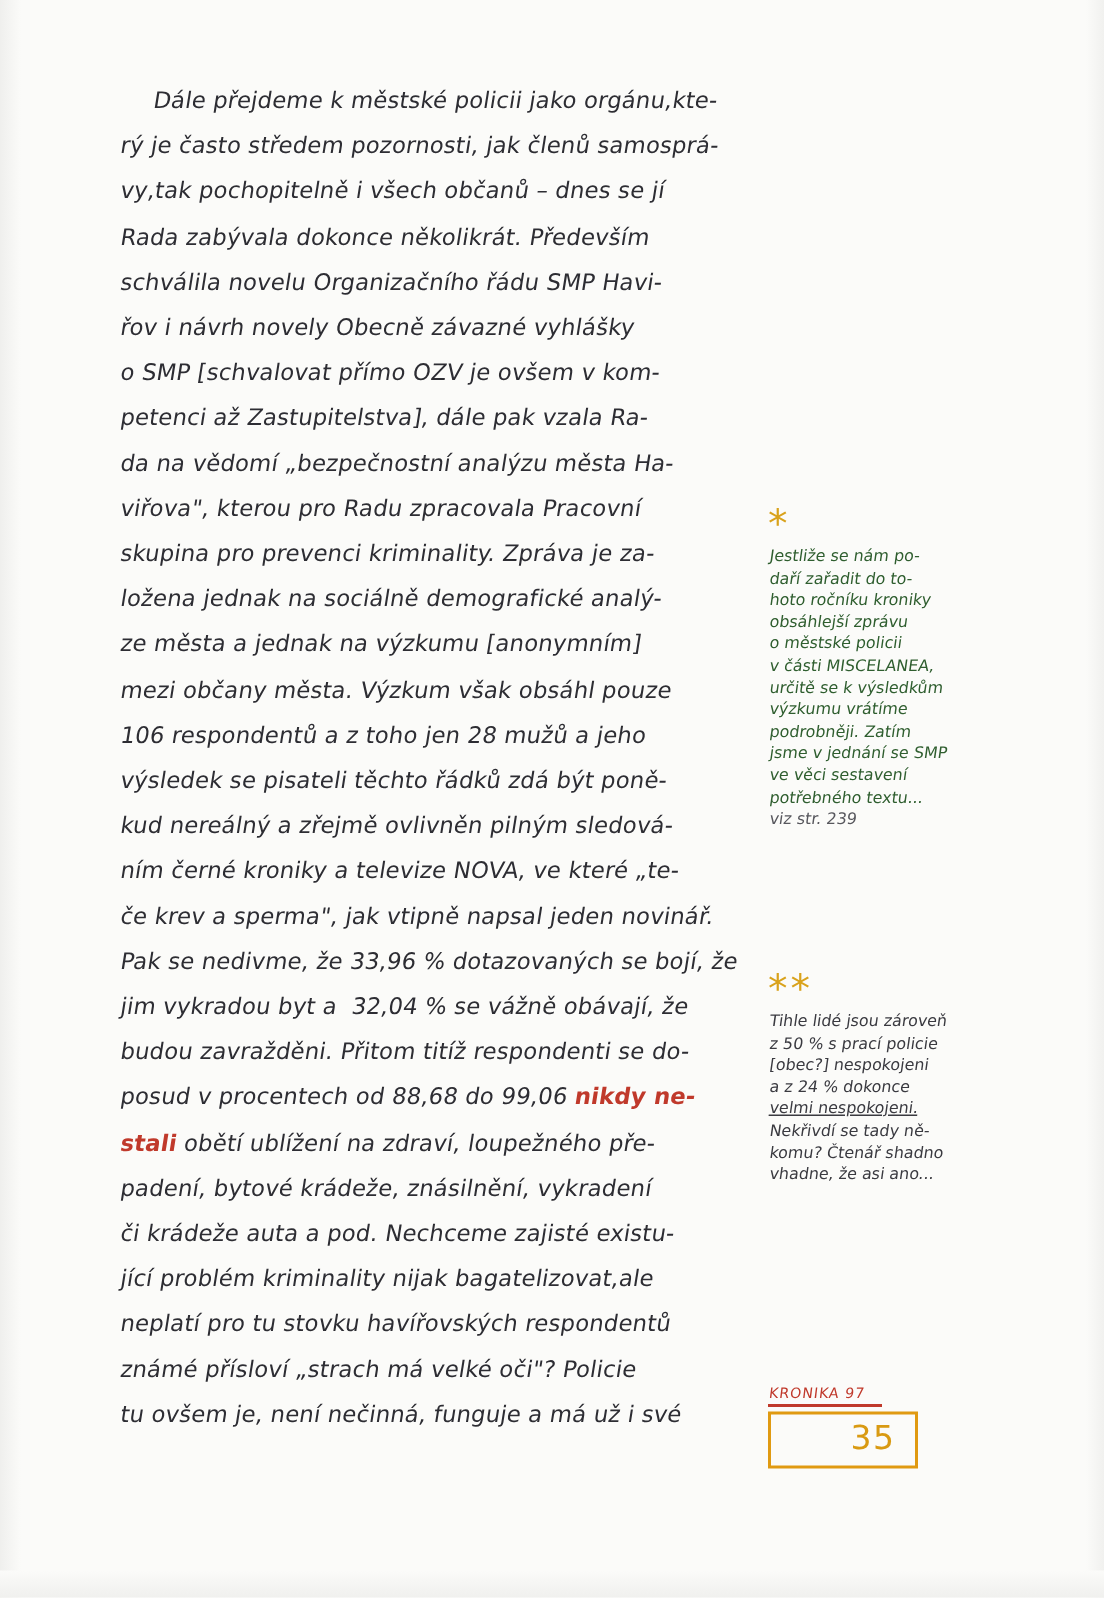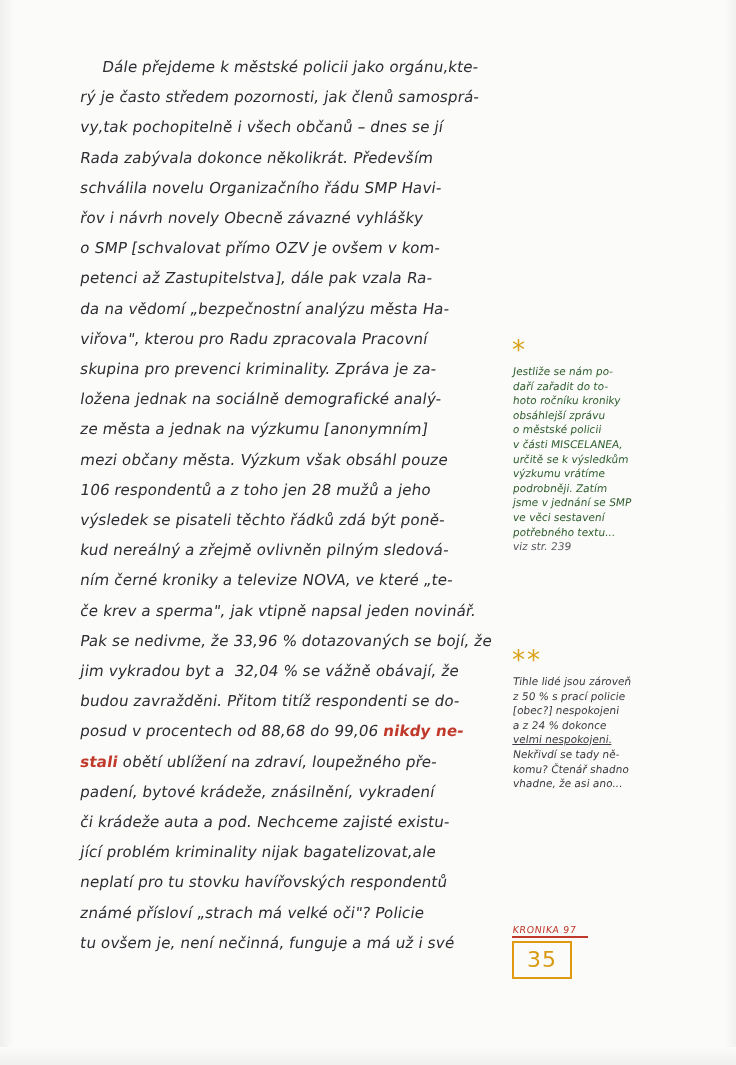--- a/index.html
+++ b/index.html
@@ -122,20 +122,21 @@
     background: #c0392b;
     margin: 1px 0 3px 0;
   }
   .stamp-box {
     width: 56px;
     height: 34px;
     border: 2px solid #e09a12;
     display: flex;
     align-items: center;
     justify-content: center;
+    padding-left: 40px;
   }
   .stamp-number {
     font-family: "DejaVu Sans", sans-serif;
     font-size: 22px;
     color: #d99a12;
     letter-spacing: 1px;
     line-height: 1;
   }
 </style>
 </head>

